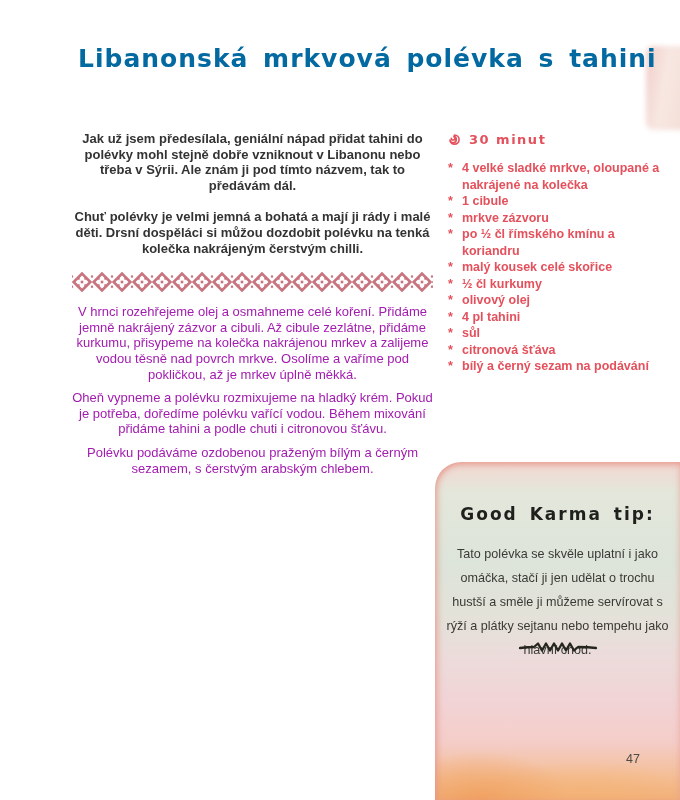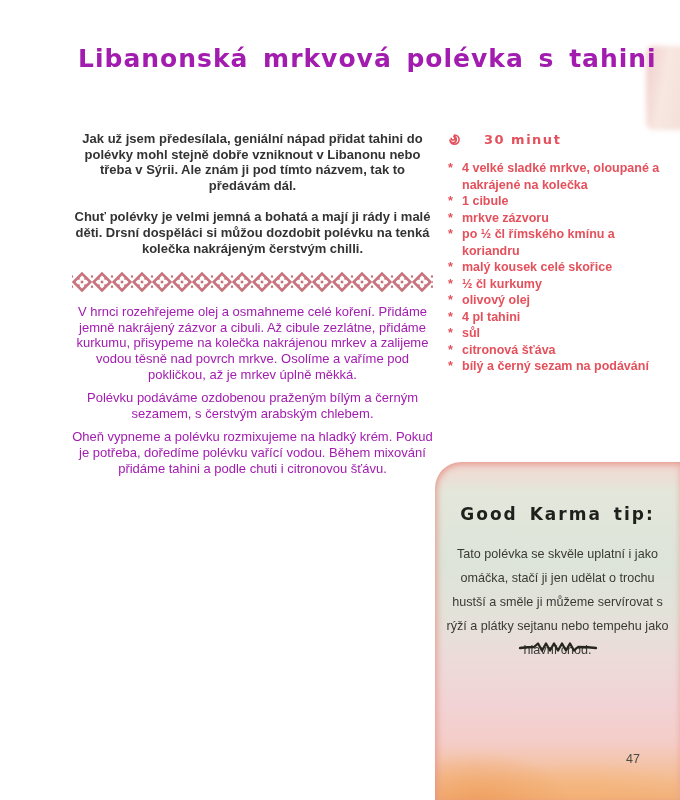--- a/index.html
+++ b/index.html
@@ -18,35 +18,35 @@
     position:absolute; left:646px; top:46px; width:40px; height:84px;
     background:linear-gradient(100deg,#f0cdc9 0%, #f8e7e2 45%, #f3ded6 100%);
     border-radius:8px 0 0 8px;
     filter:blur(2.5px);
   }
 
   
   .title {
     position:absolute; left:78px; top:44px; width:540px;
     font-family:"DejaVu Sans", sans-serif;
-    font-size:25px; font-weight:700; color:#a21caf;
+    font-size:25px; font-weight:700; color:#0369a1;
     letter-spacing:1px; word-spacing:5px;
     white-space:nowrap;
   }
 
   
   .left-col { position:absolute; left:72px; top:131px; width:361px; }
   .left-col p { font-size:13px; line-height:15.6px;text-align:center; }
   .lead { font-weight:700; color:#333333; margin-bottom:16px; }
   .bodypara { font-weight:400; color:#a21caf; margin-bottom:8px; }
   .pattern-band { display:block; margin:4px 0 12px 0; }
 
   
   .right-col { position:absolute; left:448px; top:132px; width:216px; }
-  .meta-row { display:flex; align-items:center; gap:23px; margin-bottom:5px; }
+  .meta-row { display:flex; align-items:center; gap:8px; margin-bottom:5px; }
   .meta-row svg { flex:0 0 auto; }
   .meta-label {
     font-family:"DejaVu Sans", sans-serif;
     font-size:13px; font-weight:700; color:#e4515c;
     letter-spacing:1.5px;
   }
   .ingredients { list-style:none; margin-top:13px; }
   .ingredients li {
     position:relative;
     font-size:12.5px; font-weight:700; color:#e4515c;
@@ -112,22 +112,22 @@
           <rect x="-1.1" y="13.6" width="2.2" height="2.2" fill="#c8737e"></rect>
           <rect x="18.9" y="13.6" width="2.2" height="2.2" fill="#c8737e"></rect>
           <rect x="-1.1" y="3.4" width="2.2" height="2.2" fill="#c8737e"></rect>
           <rect x="18.9" y="3.4" width="2.2" height="2.2" fill="#c8737e"></rect>
         </pattern>
       </defs>
       <rect width="361" height="20" fill="url(#xstitch)"></rect>
     </svg>
 
     <p class="bodypara">V hrnci rozehřejeme olej a osmahneme celé koření. Přidáme jemně nakrájený zázvor a cibuli. Až cibule zezlátne, přidáme kurkumu, přisypeme na kolečka nakrájenou mrkev a zalijeme vodou těsně nad povrch mrkve. Osolíme a vaříme pod pokličkou, až je mrkev úplně měkká.</p>
+    <p class="bodypara">Oheň vypneme a polévku rozmixujeme na hladký krém. Pokud je potřeba, doředíme polévku vařící vodou. Během mixování přidáme tahini a podle chuti i citronovou šťávu.</p>
     <p class="bodypara">Polévku podáváme ozdobenou praženým bílým a černým sezamem, s čerstvým arabským chlebem.</p>
-    <p class="bodypara">Oheň vypneme a polévku rozmixujeme na hladký krém. Pokud je potřeba, doředíme polévku vařící vodou. Během mixování přidáme tahini a podle chuti i citronovou šťávu.</p>
   </div>
 
   <div class="right-col">
     <div class="meta-row">
       <svg width="13" height="13" viewBox="0 0 13 13">
         <path d="M6.5 2 a4.6 4.6 0 1 1 -4.6 4.6 a3.2 3.2 0 1 0 3.2 -3.2 a1.8 1.8 0 1 1 -1.8 1.8" fill="none" stroke="#e4515c" stroke-width="1.6" stroke-linecap="round"></path>
       </svg>
       <span class="meta-label">30 minut</span>
     </div>
 

